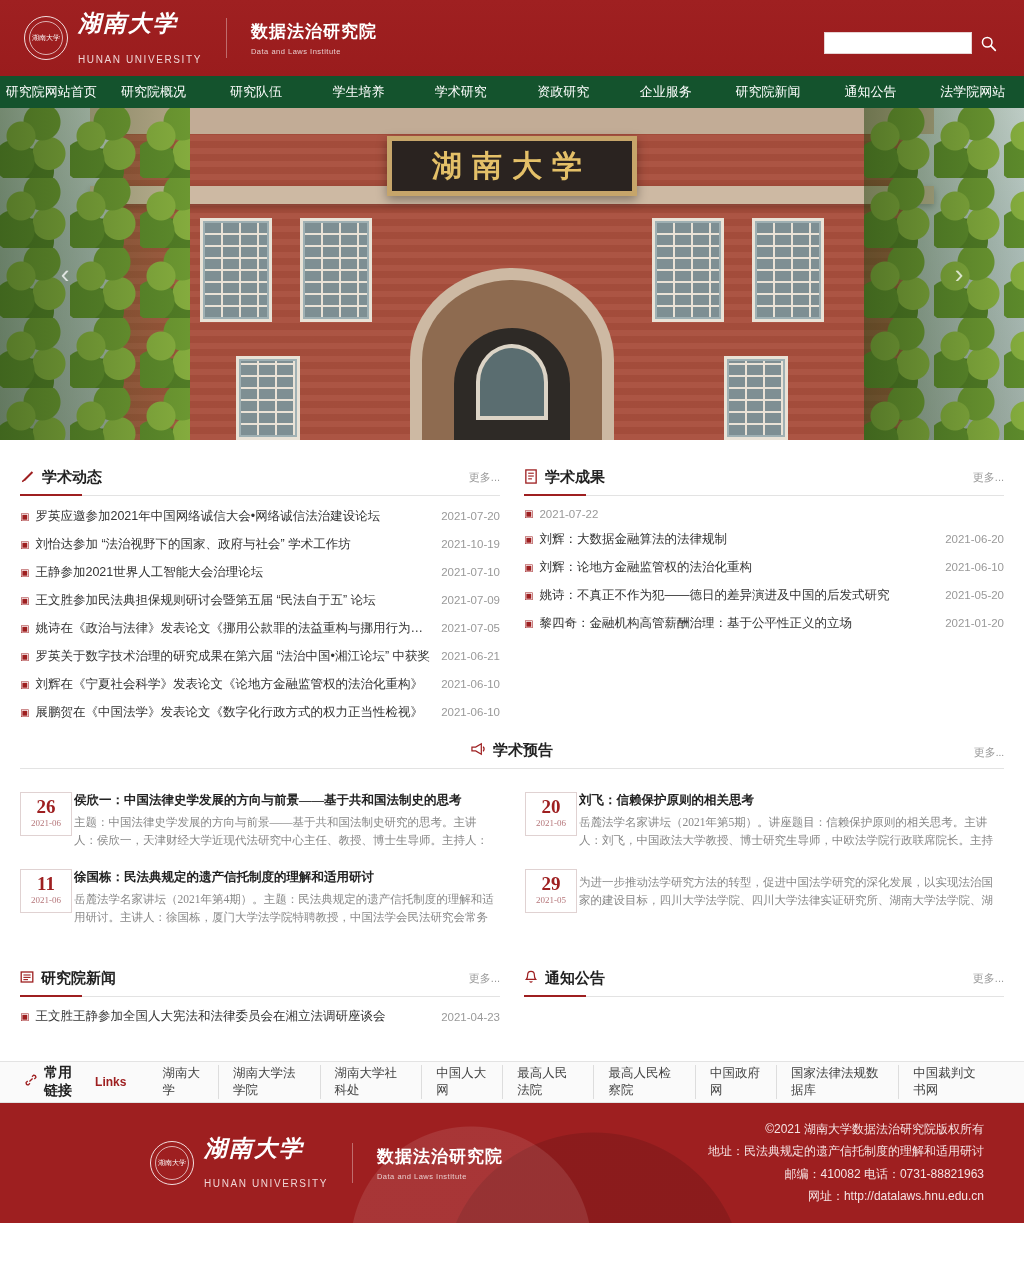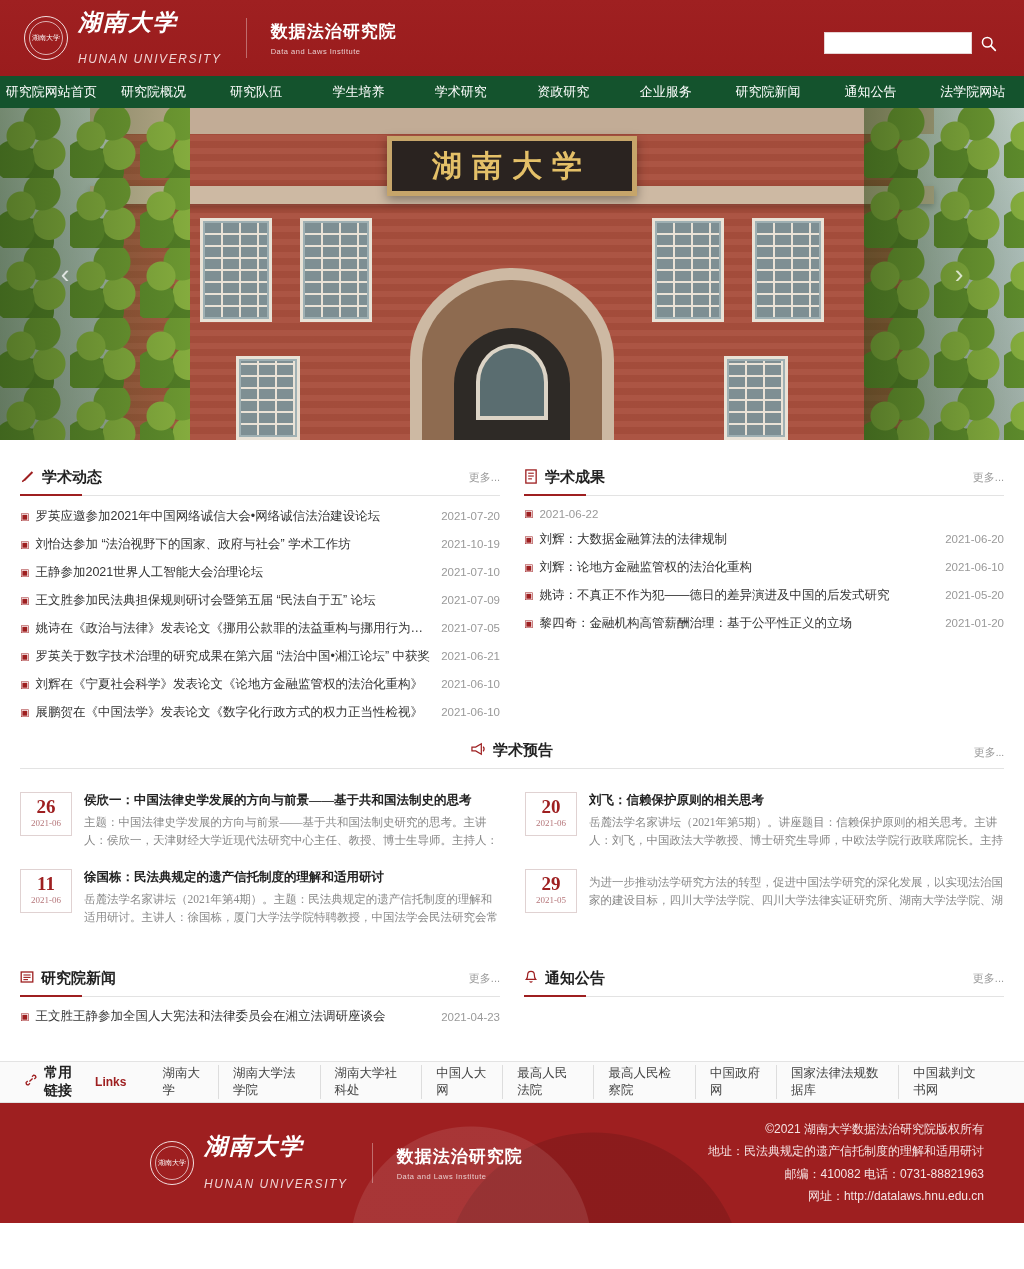--- a/index.html
+++ b/index.html
@@ -41,21 +41,21 @@
     font-size:7px; color:#fff; text-align:center; line-height:1.1;
     letter-spacing:0;
   }
   .univ-block { display:flex; flex-direction:column; justify-content:center; }
   .univ-cn {
     font-family:"Liberation Serif","DejaVu Serif",serif;
     color:#fff; font-size:23px; font-weight:bold; font-style:italic;
     letter-spacing:2px; line-height:1.1;
   }
   .univ-en {
-    color:#efd4d4; font-size:12px; letter-spacing:1.6px; margin-top:17px;font-style:italic;
+    color:#efd4d4; font-size:10px; letter-spacing:1.6px; margin-top:17px;
   }
   .divider-v {
     width:1px; height:40px; background:rgba(255,255,255,.35); margin:0 14px;
   }
   .inst-block{ display:flex; flex-direction:column; justify-content:center; }
   .inst-cn{ color:#fff; font-size:17px; font-weight:bold; letter-spacing:1px; }
   .inst-en{ color:#e9cdcd; font-size:7.5px; letter-spacing:.5px; margin-top:4px; }
 
   .search-box {
     position:absolute; right:24px; top:32px;
@@ -217,21 +217,21 @@
   .forecast { margin-top:15px;font-family:Liberation Serif, serif; }
   .fc-head {
     display:flex; align-items:center; justify-content:center;
     border-bottom:1px solid #e3e3e3; padding-bottom:8px; position:relative;
   }
   .fc-head .ic{ color:#9e1f20; margin-right:7px; font-size:14px; }
   .fc-head .more{ position:absolute; right:0; bottom:8px; margin:0; }
   .fc-grid {
     display:grid; grid-template-columns:1fr 1fr; gap:0 26px; margin-top:14px;
   }
-  .fc-item { display:flex; gap:12px; padding:9px 0; }
+  .fc-item { display:flex; gap:2px; padding:9px 0; }
   .fc-date {
     flex:0 0 52px; text-align:center; border:1px solid #e0d2d2;
     background:#fff; padding:4px 0 3px;
     height:44px;
   }
   .fc-day { color:#9e1f20; font-size:19px; font-weight:bold; line-height:1.05; }
   .fc-ym { color:#b5767a; font-size:9px; margin-top:1px; }
   .fc-body { flex:1 1 auto; min-width:0; }
   .fc-title {
     font-size:12.5px; color:#222; font-weight:bold;
@@ -425,21 +425,21 @@
               <line x1="4" y1="7.5" x2="10" y2="7.5" stroke="#9e1f20" stroke-width="1.2"></line>
               <line x1="4" y1="10.5" x2="8" y2="10.5" stroke="#9e1f20" stroke-width="1.2"></line>
             </svg>
         </span>
         <span class="panel-title">学术成果</span>
         <span class="more">更多...</span>
       </div>
       <ul class="list">
         <li>
             <span class="li-ic">▣</span>
-            <span class="li-date">2021-06-22</span>
+            <span class="li-date">2021-07-22</span>
           </li>
         <li>
             <span class="li-ic">▣</span>
             <span class="li-txt">刘辉：大数据金融算法的法律规制</span>
             <span class="li-date">2021-06-20</span>
           </li>
         <li>
             <span class="li-ic">▣</span>
             <span class="li-txt">刘辉：论地方金融监管权的法治化重构</span>
             <span class="li-date">2021-06-10</span>

